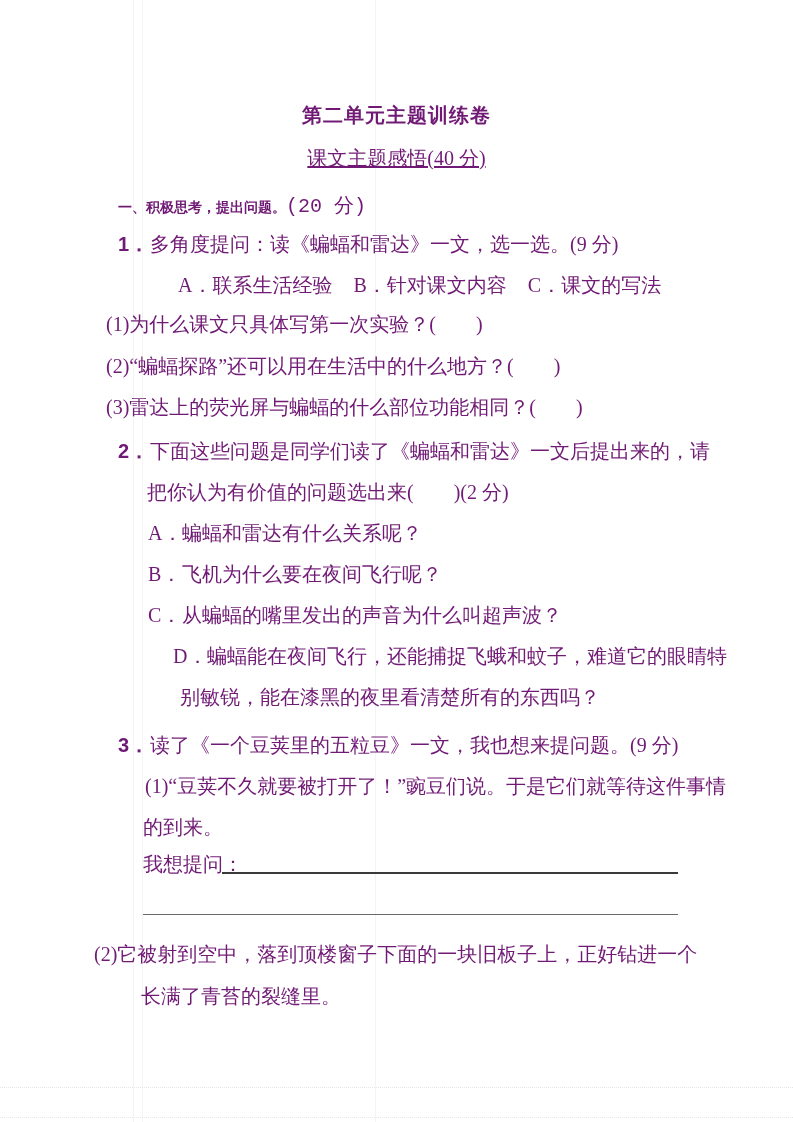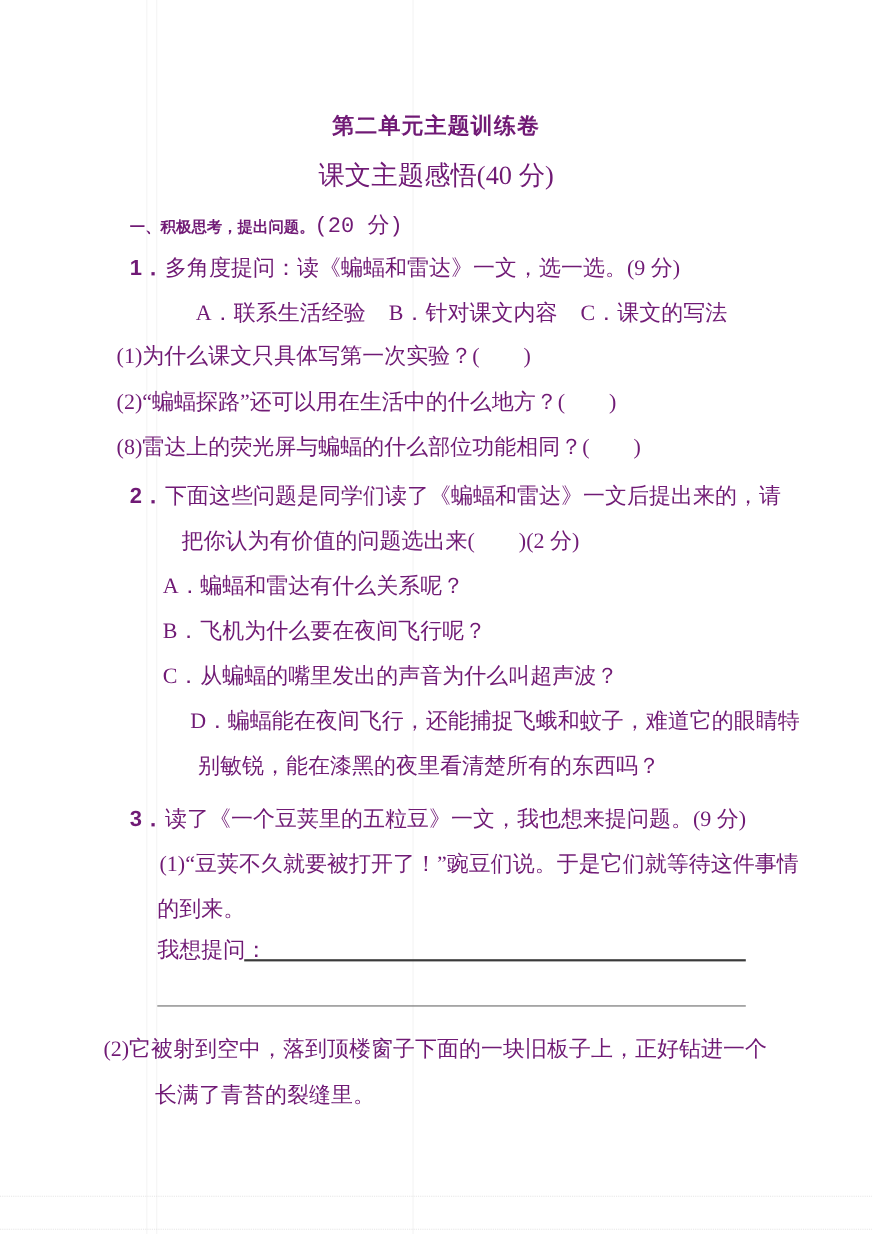--- a/index.html
+++ b/index.html
@@ -9,21 +9,21 @@
     background:#ffffff;
     overflow:hidden;
     color:#701a75;
     font-family:"Liberation Serif","DejaVu Serif",serif;
     font-size:20px;
   }
   .line{position:absolute;white-space:nowrap;line-height:1.15;}
   .center{left:0;right:0;text-align:center;}
   .sans{font-family:"Liberation Sans","DejaVu Sans",sans-serif;}
   .title{font-weight:700;font-size:20px;letter-spacing:1px;}
-  .subtitle{font-size:24px;}
+  .subtitle{font-size:20px;text-decoration:underline;}
   .part-hd{font-weight:700;font-size:14px;}
   .part-score{font-weight:400;font-family:Liberation Mono, monospace;}
   .qnum{display:inline-block;width:32px;font-family:"Liberation Sans","DejaVu Sans",sans-serif;font-weight:600;}
   .opt-label{display:inline-block;width:34px;}
   .opt-group{margin-right:16px;}
   .blank{position:absolute;height:0;}
   .blank-1{border-top:2px solid #3a3a3a;}
   .blank-2{border-top:1.5px solid #6a6a6a;}
   .artifact-v{position:absolute;top:0;bottom:0;width:1px;background:#f4f4f4;}
   .artifact-h{position:absolute;left:0;right:0;height:0;border-top:1px dotted #dcdcdc;opacity:.7;}
@@ -49,26 +49,26 @@
   <div class="line" style="left:118px;top:233px;">
     <span class="qnum">1．</span><span>多角度提问：读《蝙蝠和雷达》一文，选一选。(9 分)</span>
   </div>
   <div class="line" style="left:178px;top:274px;">
     <span class="opt-group"><span>A．</span><span>联系生活经验</span></span>
     <span class="opt-group"><span>B．</span><span>针对课文内容</span></span>
     <span class="opt-group"><span>C．</span><span>课文的写法</span></span>
   </div>
   <div class="line" style="left:106px;top:313px;">(1)为什么课文只具体写第一次实验？(　　)</div>
   <div class="line" style="left:106px;top:355px;">(2)“蝙蝠探路”还可以用在生活中的什么地方？(　　)</div>
-  <div class="line" style="left:106px;top:396px;">(8)雷达上的荧光屏与蝙蝠的什么部位功能相同？(　　)</div>
+  <div class="line" style="left:106px;top:396px;">(3)雷达上的荧光屏与蝙蝠的什么部位功能相同？(　　)</div>
 
   <div class="line" style="left:118px;top:440px;">
     <span class="qnum">2．</span><span>下面这些问题是同学们读了《蝙蝠和雷达》一文后提出来的，请</span>
   </div>
-  <div class="line" style="left:165px;top:481px;text-align:right;">把你认为有价值的问题选出来(　　)(2 分)</div>
+  <div class="line" style="left:147px;top:481px;text-align:right;">把你认为有价值的问题选出来(　　)(2 分)</div>
 
   <div class="line" style="left:148px;top:522px;">
     <span class="opt-label">A．</span><span>蝙蝠和雷达有什么关系呢？</span>
   </div>
   <div class="line" style="left:148px;top:563px;">
     <span class="opt-label">B．</span><span>飞机为什么要在夜间飞行呢？</span>
   </div>
   <div class="line" style="left:148px;top:604px;">
     <span class="opt-label">C．</span><span>从蝙蝠的嘴里发出的声音为什么叫超声波？</span>
   </div>

